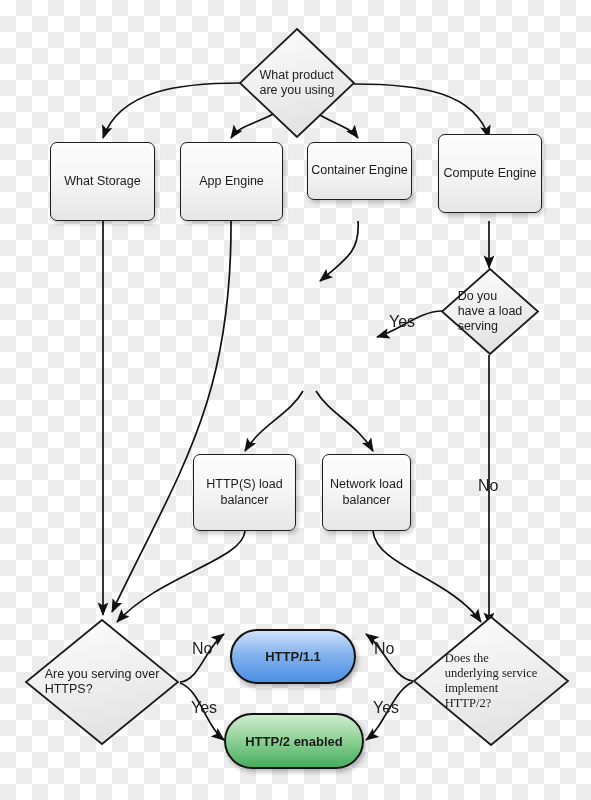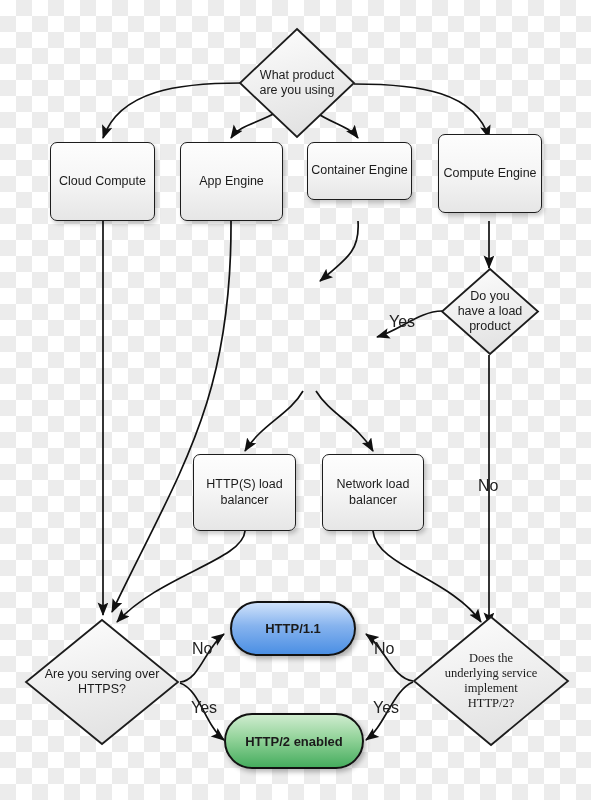--- a/index.html
+++ b/index.html
@@ -46,41 +46,42 @@
   }
   .terminal {
     border: 2.2px solid #121212;
     border-radius: 28px;
     font-size: 13px;
     font-weight: bold;
     box-shadow: 2px 3px 5px rgba(0,0,0,0.28);
   }
   .terminal.blue {
     background: linear-gradient(to bottom, #cfe2fb 0%, #86b3ee 45%, #4b8fe4 100%);
+    margin-top: 28px;
   }
   .terminal.green {
     background: linear-gradient(to bottom, #cfeccf 0%, #93d39a 45%, #46ad5e 100%);
   }
   .diamond-wrap {
     position: absolute;
   }
   .diamond-wrap svg {
     position: absolute;
     left: 0; top: 0;
     overflow: visible;
   }
   .diamond-label {
     position: absolute;
     left: 0; top: 0;
     width: 100%;
     height: 100%;
     display: flex;
     align-items: center;
     justify-content: center;
-    text-align: center;
+    text-align: left;
     font-size: 12.5px;
     line-height: 1.22;
     color: #1b1b1b;
     white-space: pre-line;
     pointer-events: none;
   }
   .edge-label {
     position: absolute;
     font-size: 16px;
     color: #222;
@@ -147,21 +148,21 @@
             <stop offset="100%" stop-color="#e3e3e3"></stop>
         </linearGradient>
       </defs>
       <polygon points="59,2 116,56 59,110 2,56" fill="url(#dg1)" stroke="#1d1d1d" stroke-width="1.8"></polygon>
     </svg>
     <div class="diamond-label">What product
 are you using</div>
   </div>
 
   <div class="node box" style="left:50px; top:142px; width:105px; height:79px;">
-    <span>Cloud Compute</span>
+    <span>What Storage</span>
   </div>
 
   <div class="node box" style="left:180px; top:142px; width:103px; height:79px;">
     <span>App Engine</span>
   </div>
 
   <div class="node box" style="left:307px; top:142px; width:105px; height:58px;text-align:right;">
     <span>Container Engine</span>
   </div>
 
@@ -175,33 +176,33 @@
       <defs>
         <linearGradient id="dg3" x1="0" y1="0" x2="0.3" y2="1">
           <stop offset="0%" stop-color="#fefefe"></stop>
             <stop offset="100%" stop-color="#e3e3e3"></stop>
         </linearGradient>
       </defs>
       <polygon points="50,2 98,44.5 50,87 2,44.5" fill="url(#dg3)" stroke="#1d1d1d" stroke-width="1.8"></polygon>
     </svg>
     <div class="diamond-label">Do you
 have a load
-product</div>
+serving</div>
   </div>
 
   <div class="edge-label" style="left:389px; top:313px;">Yes</div>
 
   <div class="edge-label" style="left:478px; top:477px;">No</div>
 
   <div class="node box" style="left:193px; top:454px; width:103px; height:77px;">
     <span class="lbl-multi">HTTP(S) load
 balancer</span>
   </div>
 
-  <div class="node box" style="left:322px; top:454px; width:102px; height:77px;">
+  <div class="node box" style="left:322px; top:454px; width:89px; height:77px;">
     <span class="lbl-multi">Network load
 balancer</span>
   </div>
 
   <div class="diamond-wrap" style="left:24px; top:618px; width:156px; height:128px;">
     <svg width="156" height="128" viewBox="0 0 156 128">
       <defs>
         <linearGradient id="dg4" x1="0" y1="0" x2="0.3" y2="1">
           <stop offset="0%" stop-color="#fefefe"></stop>
             <stop offset="100%" stop-color="#e3e3e3"></stop>

